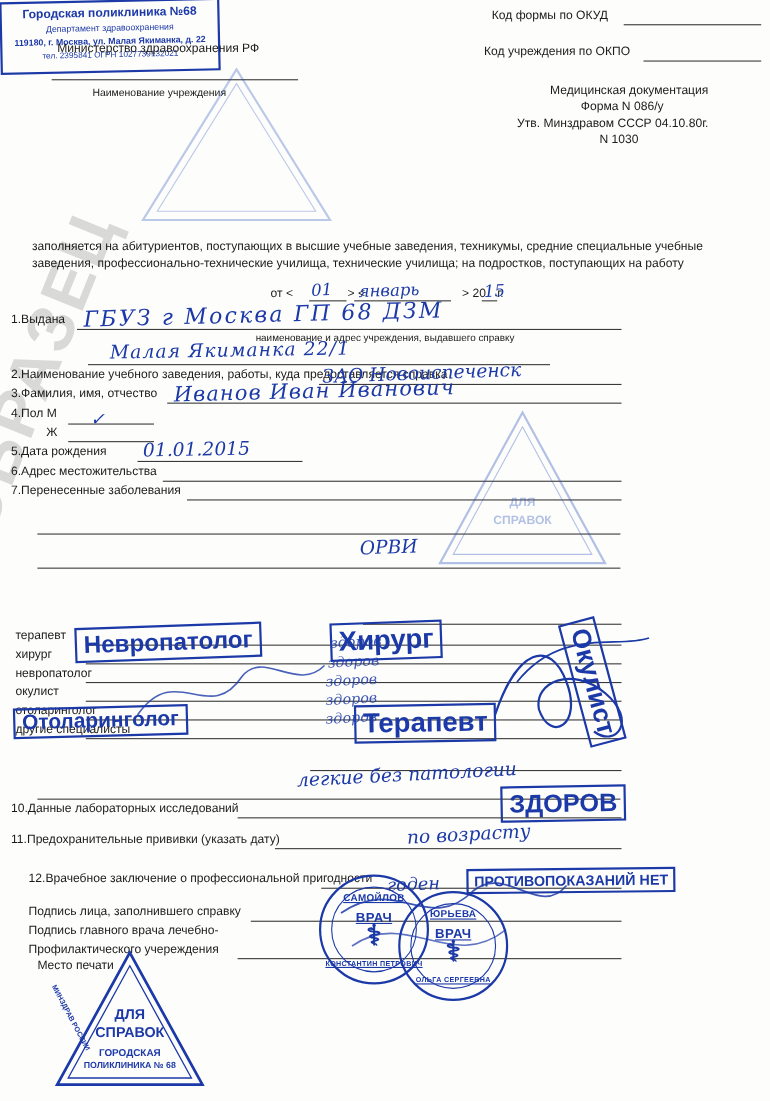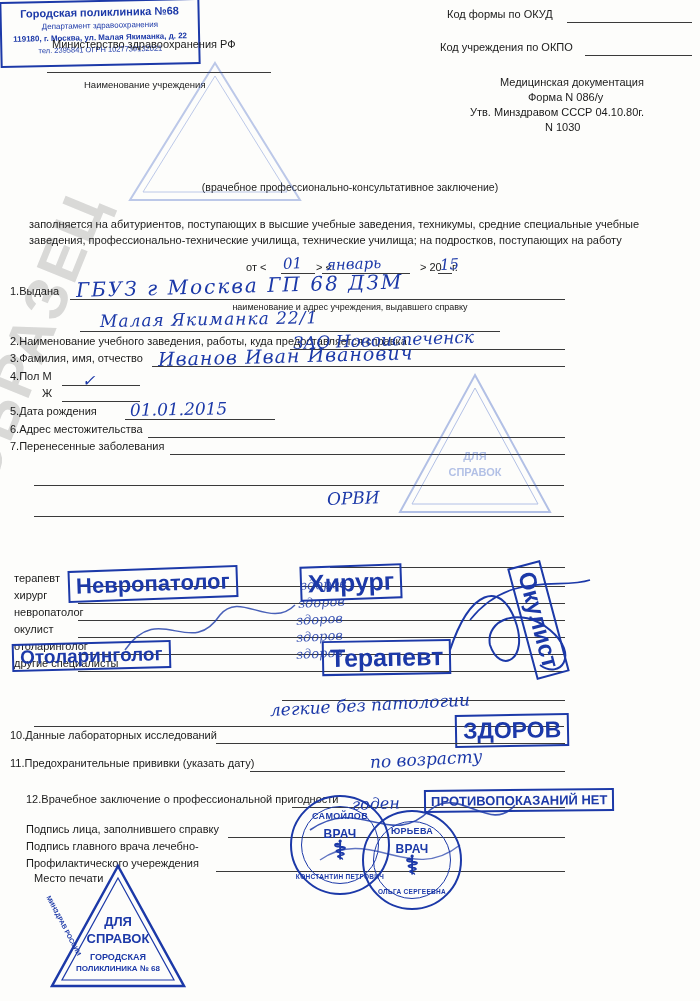--- a/index.html
+++ b/index.html
@@ -188,20 +188,21 @@
   .round .inner {
     position: absolute;
     border: 1px solid #1c39a8;
     border-radius: 50%;
   }
   .round .cap {
     position: absolute;
     width: 100%;
     font-size: 9px;
     letter-spacing: .3px;
+    text-decoration: underline;
   }
   .round .snake { position: absolute; width: 100%; font-size: 26px; line-height: 1; }
 
   #round1 { left: 290px; top: 795px; width: 96px; height: 96px; }
   #round1 .inner { left: 9px; top: 9px; right: 9px; bottom: 9px; }
   #round2 { left: 362px; top: 810px; width: 96px; height: 96px; }
   #round2 .inner { left: 9px; top: 9px; right: 9px; bottom: 9px; }
 
   
   #tri-bottom {
@@ -236,21 +237,20 @@
 
   <div class="abs txt" id="med-doc-1">Медицинская документация</div>
   <div class="abs txt" id="med-doc-2">Форма N 086/у</div>
   <div class="abs txt" id="med-doc-3">Утв. Минздравом СССР 04.10.80г.</div>
   <div class="abs txt" id="med-doc-4">N 1030</div>
 
   <div class="abs txt" id="ministry">Министерство здравоохранения РФ</div>
   <div class="line" id="org-line"></div>
   <div class="abs txt small" id="org-name">Наименование учреждения</div>
 
-  <div class="abs txt" id="subtitle">(врачебное профессионально-консультативное заключение)</div>
 
   <div class="abs txt" id="intro1">заполняется на абитуриентов, поступающих в высшие учебные заведения, техникумы, средние специальные учебные</div>
   <div class="abs txt" id="intro2">заведения, профессионально-технические училища, технические училища; на подростков, поступающих на работу</div>
 
   <div class="abs txt" id="date-ot">от &lt;</div>
   <div class="abs txt" id="date-gt1">&gt; &lt;</div>
   <div class="abs txt" id="date-20">&gt; 20</div>
   <div class="abs txt" id="date-g">г.</div>
   <div class="line" id="date-line1"></div>
   <div class="line" id="date-line2"></div>

